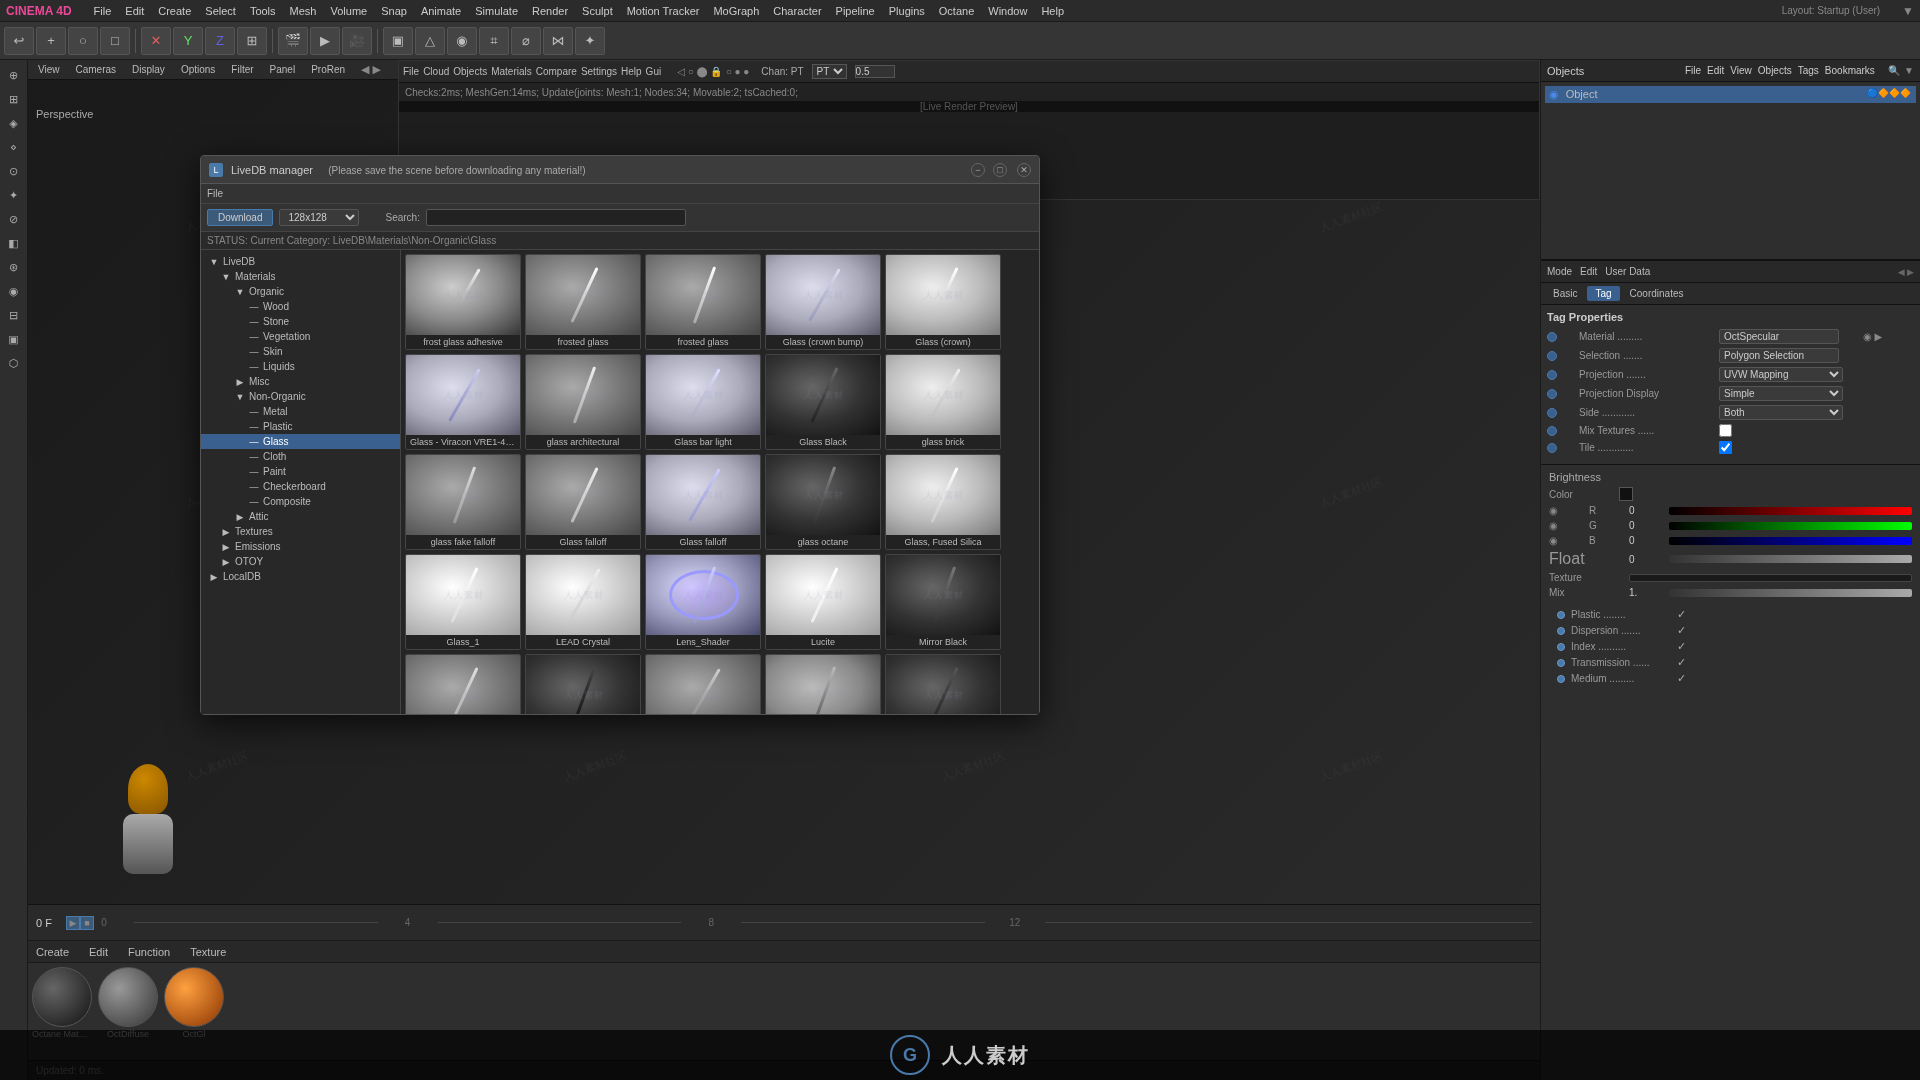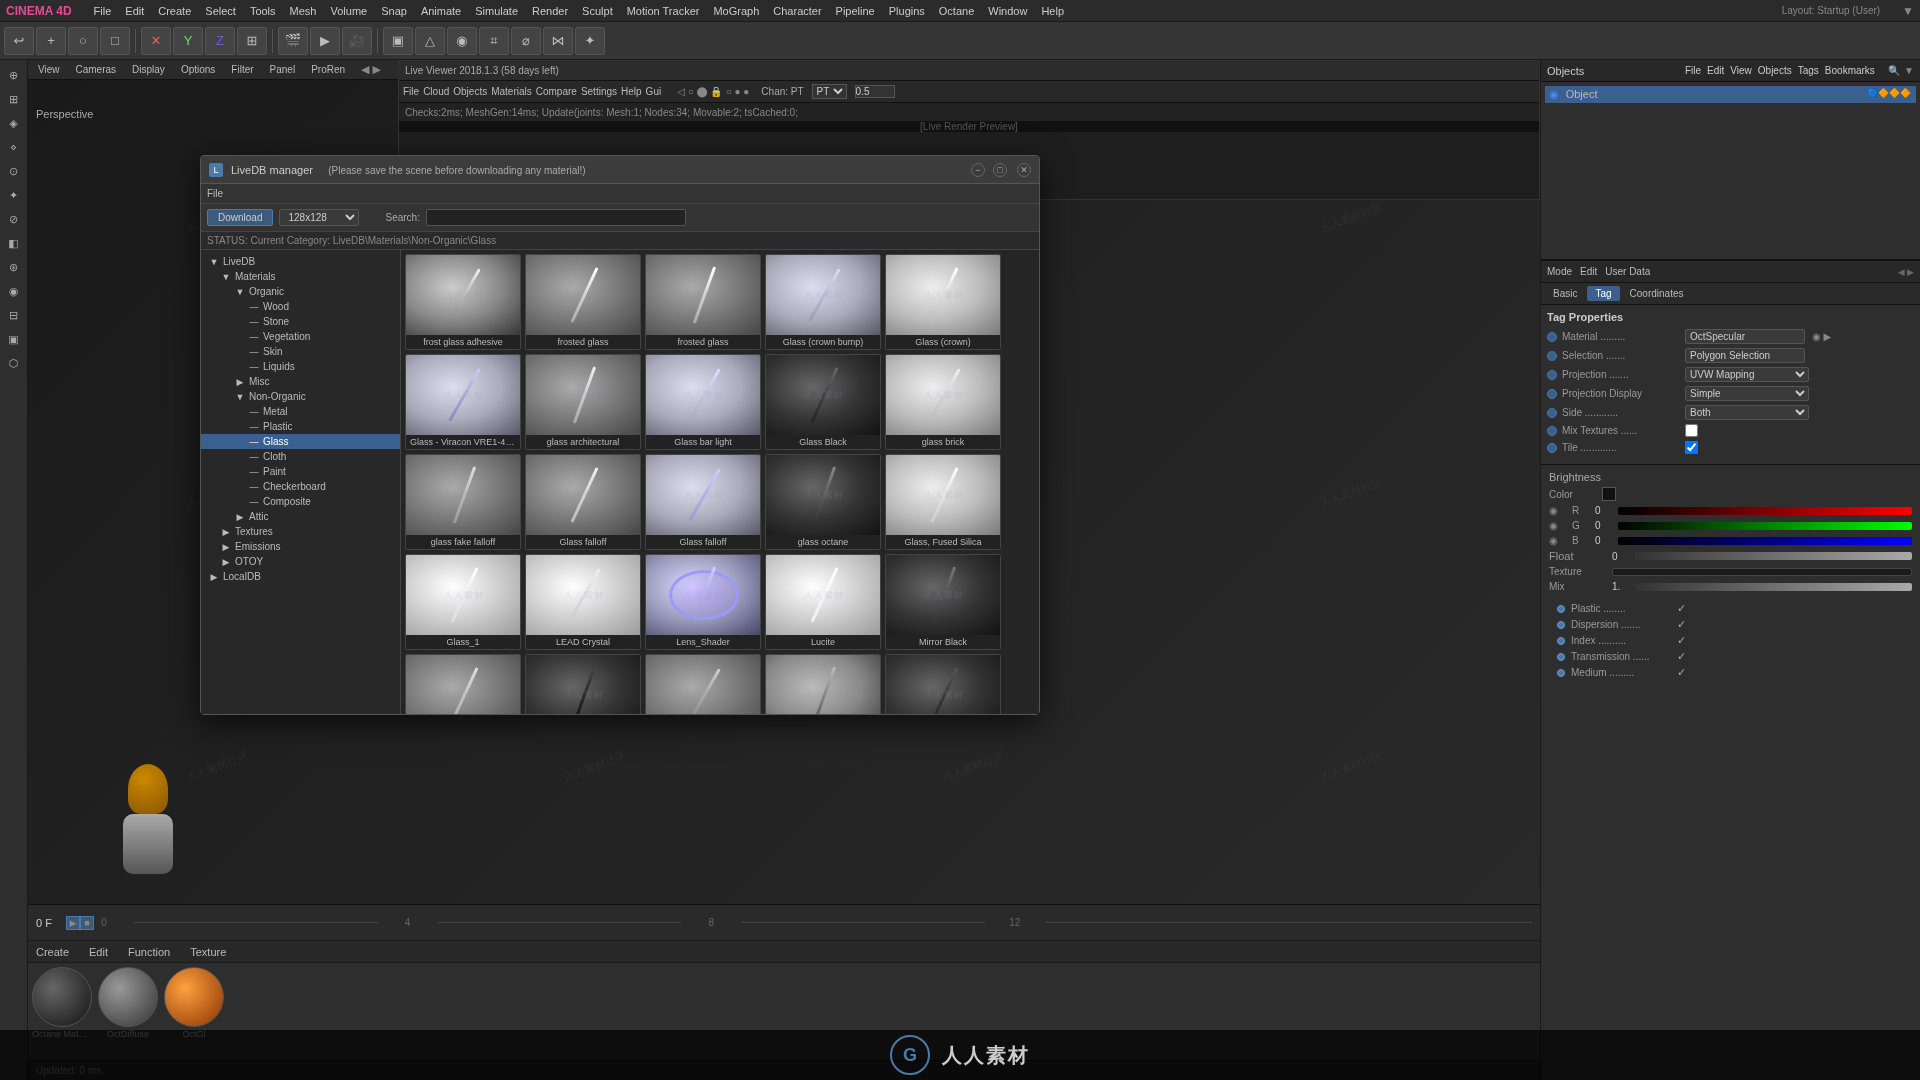--- a/index.html
+++ b/index.html
@@ -301,21 +301,21 @@
       padding: 6px;
       font-size: 10px;
       color: #bbb;
       overflow-y: auto;
       max-height: 400px;
     }
     .attr-row {
       display: flex;
       align-items: center;
       margin-bottom: 4px;
-      gap: 3px;
+      gap: 20px;
     }
     .attr-label {
       width: 120px;
       color: #999;
       font-size: 10px;
     }
     .attr-input {
       background: #3a3a3a;
       border: 1px solid #555;
       color: #ccc;
@@ -748,23 +748,20 @@
           <div style="display:flex;align-items:center;justify-content:center;font-size:11px;color:#aaa;transform:rotate(-20deg)">人人素材社区</div>
           <div style="display:flex;align-items:center;justify-content:center;font-size:11px;color:#aaa;transform:rotate(-20deg)">人人素材社区</div>
           <div style="display:flex;align-items:center;justify-content:center;font-size:11px;color:#aaa;transform:rotate(-20deg)">人人素材社区</div>
           <div style="display:flex;align-items:center;justify-content:center;font-size:11px;color:#aaa;transform:rotate(-20deg)">人人素材社区</div>
           <div style="display:flex;align-items:center;justify-content:center;font-size:11px;color:#aaa;transform:rotate(-20deg)">人人素材社区</div>
           <div style="display:flex;align-items:center;justify-content:center;font-size:11px;color:#aaa;transform:rotate(-20deg)">人人素材社区</div>
         </div>
       </div>
 
       <div id="live-viewer">
-        <div id="live-viewer-header">
-          <span style="font-size:10px;color:#aaa;">Live Viewer 2018.1.3 (58 days left)</span>
-        </div>
         <div id="live-viewer-toolbar">
           <span class="modal-menu-item">File</span>
           <span class="modal-menu-item">Cloud</span>
           <span class="modal-menu-item">Objects</span>
           <span class="modal-menu-item">Materials</span>
           <span class="modal-menu-item">Compare</span>
           <span class="modal-menu-item">Settings</span>
           <span class="modal-menu-item">Help</span>
           <span class="modal-menu-item">Gui</span>
           <span style="margin-left:12px;font-size:10px;color:#888;">◁ ○ ⬤ 🔒 ○ ● ●</span>
@@ -937,21 +934,21 @@
         <span style="font-size:10px;color:#ccc;width:20px;">0</span>
         <div class="slider-track slider-g"></div>
       </div>
       <div class="attr-row">
         <span style="font-size:10px;color:#888;width:20px;">◉</span>
         <span style="font-size:10px;color:#999;width:20px;">B</span>
         <span style="font-size:10px;color:#ccc;width:20px;">0</span>
         <div class="slider-track slider-b"></div>
       </div>
       <div class="attr-row">
-        <span style="font-size:11px;color:#999;width:60px;">Float</span>
+        <span style="font-size:16px;color:#999;width:60px;">Float</span>
         <span style="font-size:10px;color:#ccc;width:20px;">0</span>
         <div class="slider-track slider-neutral"></div>
       </div>
       <div class="attr-row">
         <span style="font-size:10px;color:#999;width:60px;">Texture</span>
         <div class="slider-track slider-neutral" style="background:#1a1a1a;border:1px solid #444;"></div>
       </div>
       <div class="attr-row">
         <span style="font-size:10px;color:#999;width:60px;">Mix</span>
         <span style="font-size:10px;color:#ccc;width:20px;">1.</span>

